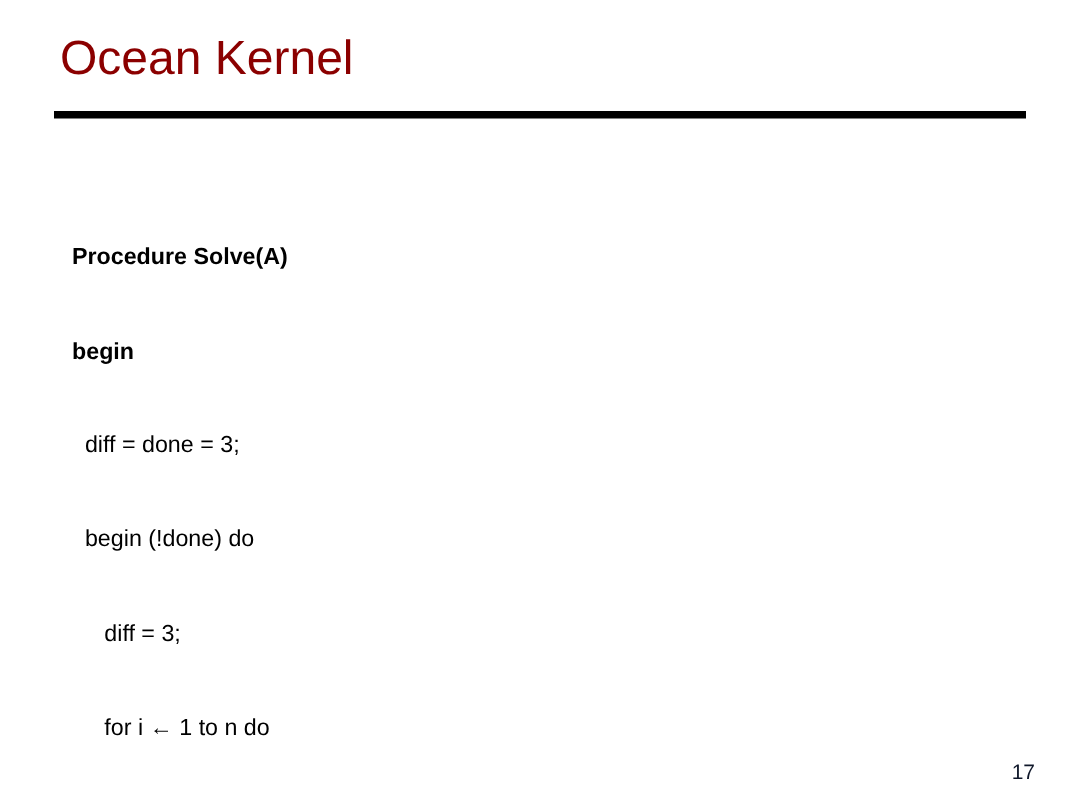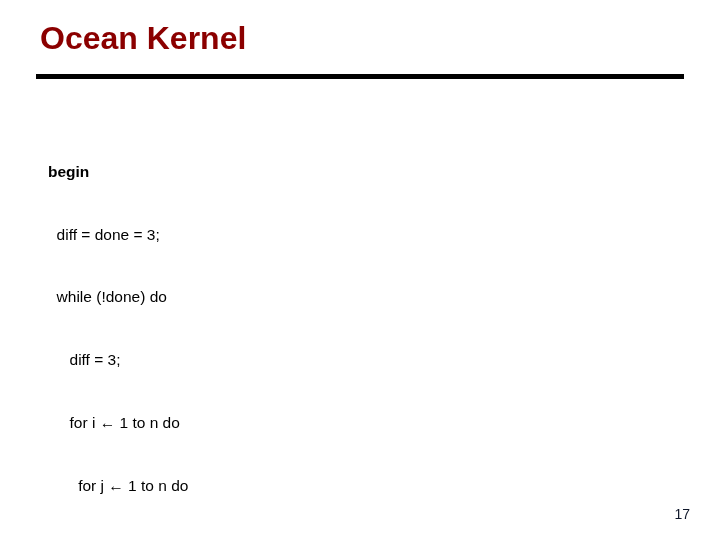--- a/index.html
+++ b/index.html
@@ -17,21 +17,21 @@
     width: 720px;
     height: 540px;
     position: relative;
     box-sizing: border-box;
   }
   .title {
     position: absolute;
     left: 40px;
     top: 20px;
     font-size: 32px;
-    font-weight: bold;
+    font-weight: normal;
     color: #8b0000;
   }
   .rule {
     position: absolute;
     left: 36px;
     top: 74px;
     width: 648px;
     height: 5px;
     background: #000000;
   }
@@ -62,23 +62,24 @@
 </head>
 <body>
 
 <div class="slide">
 
   <div class="title">Ocean Kernel</div>
 
   <div class="rule"></div>
 
   <div class="code">
+    <span class="bold">Procedure Solve(A)</span>
     <span class="bold">begin</span>
     <span>  diff = done = 3;</span>
-    <span>  while (!done) do</span>
+    <span>  begin (!done) do</span>
     <span>     diff = 3;</span>
     <span><span style="display:inline">     for i </span><span style="display:inline">←</span><span style="display:inline"> 1 to n do</span></span>
     <span><span style="display:inline">       for j </span><span style="display:inline">←</span><span style="display:inline"> 1 to n do</span></span>
     
     
     
     
     
     
     

